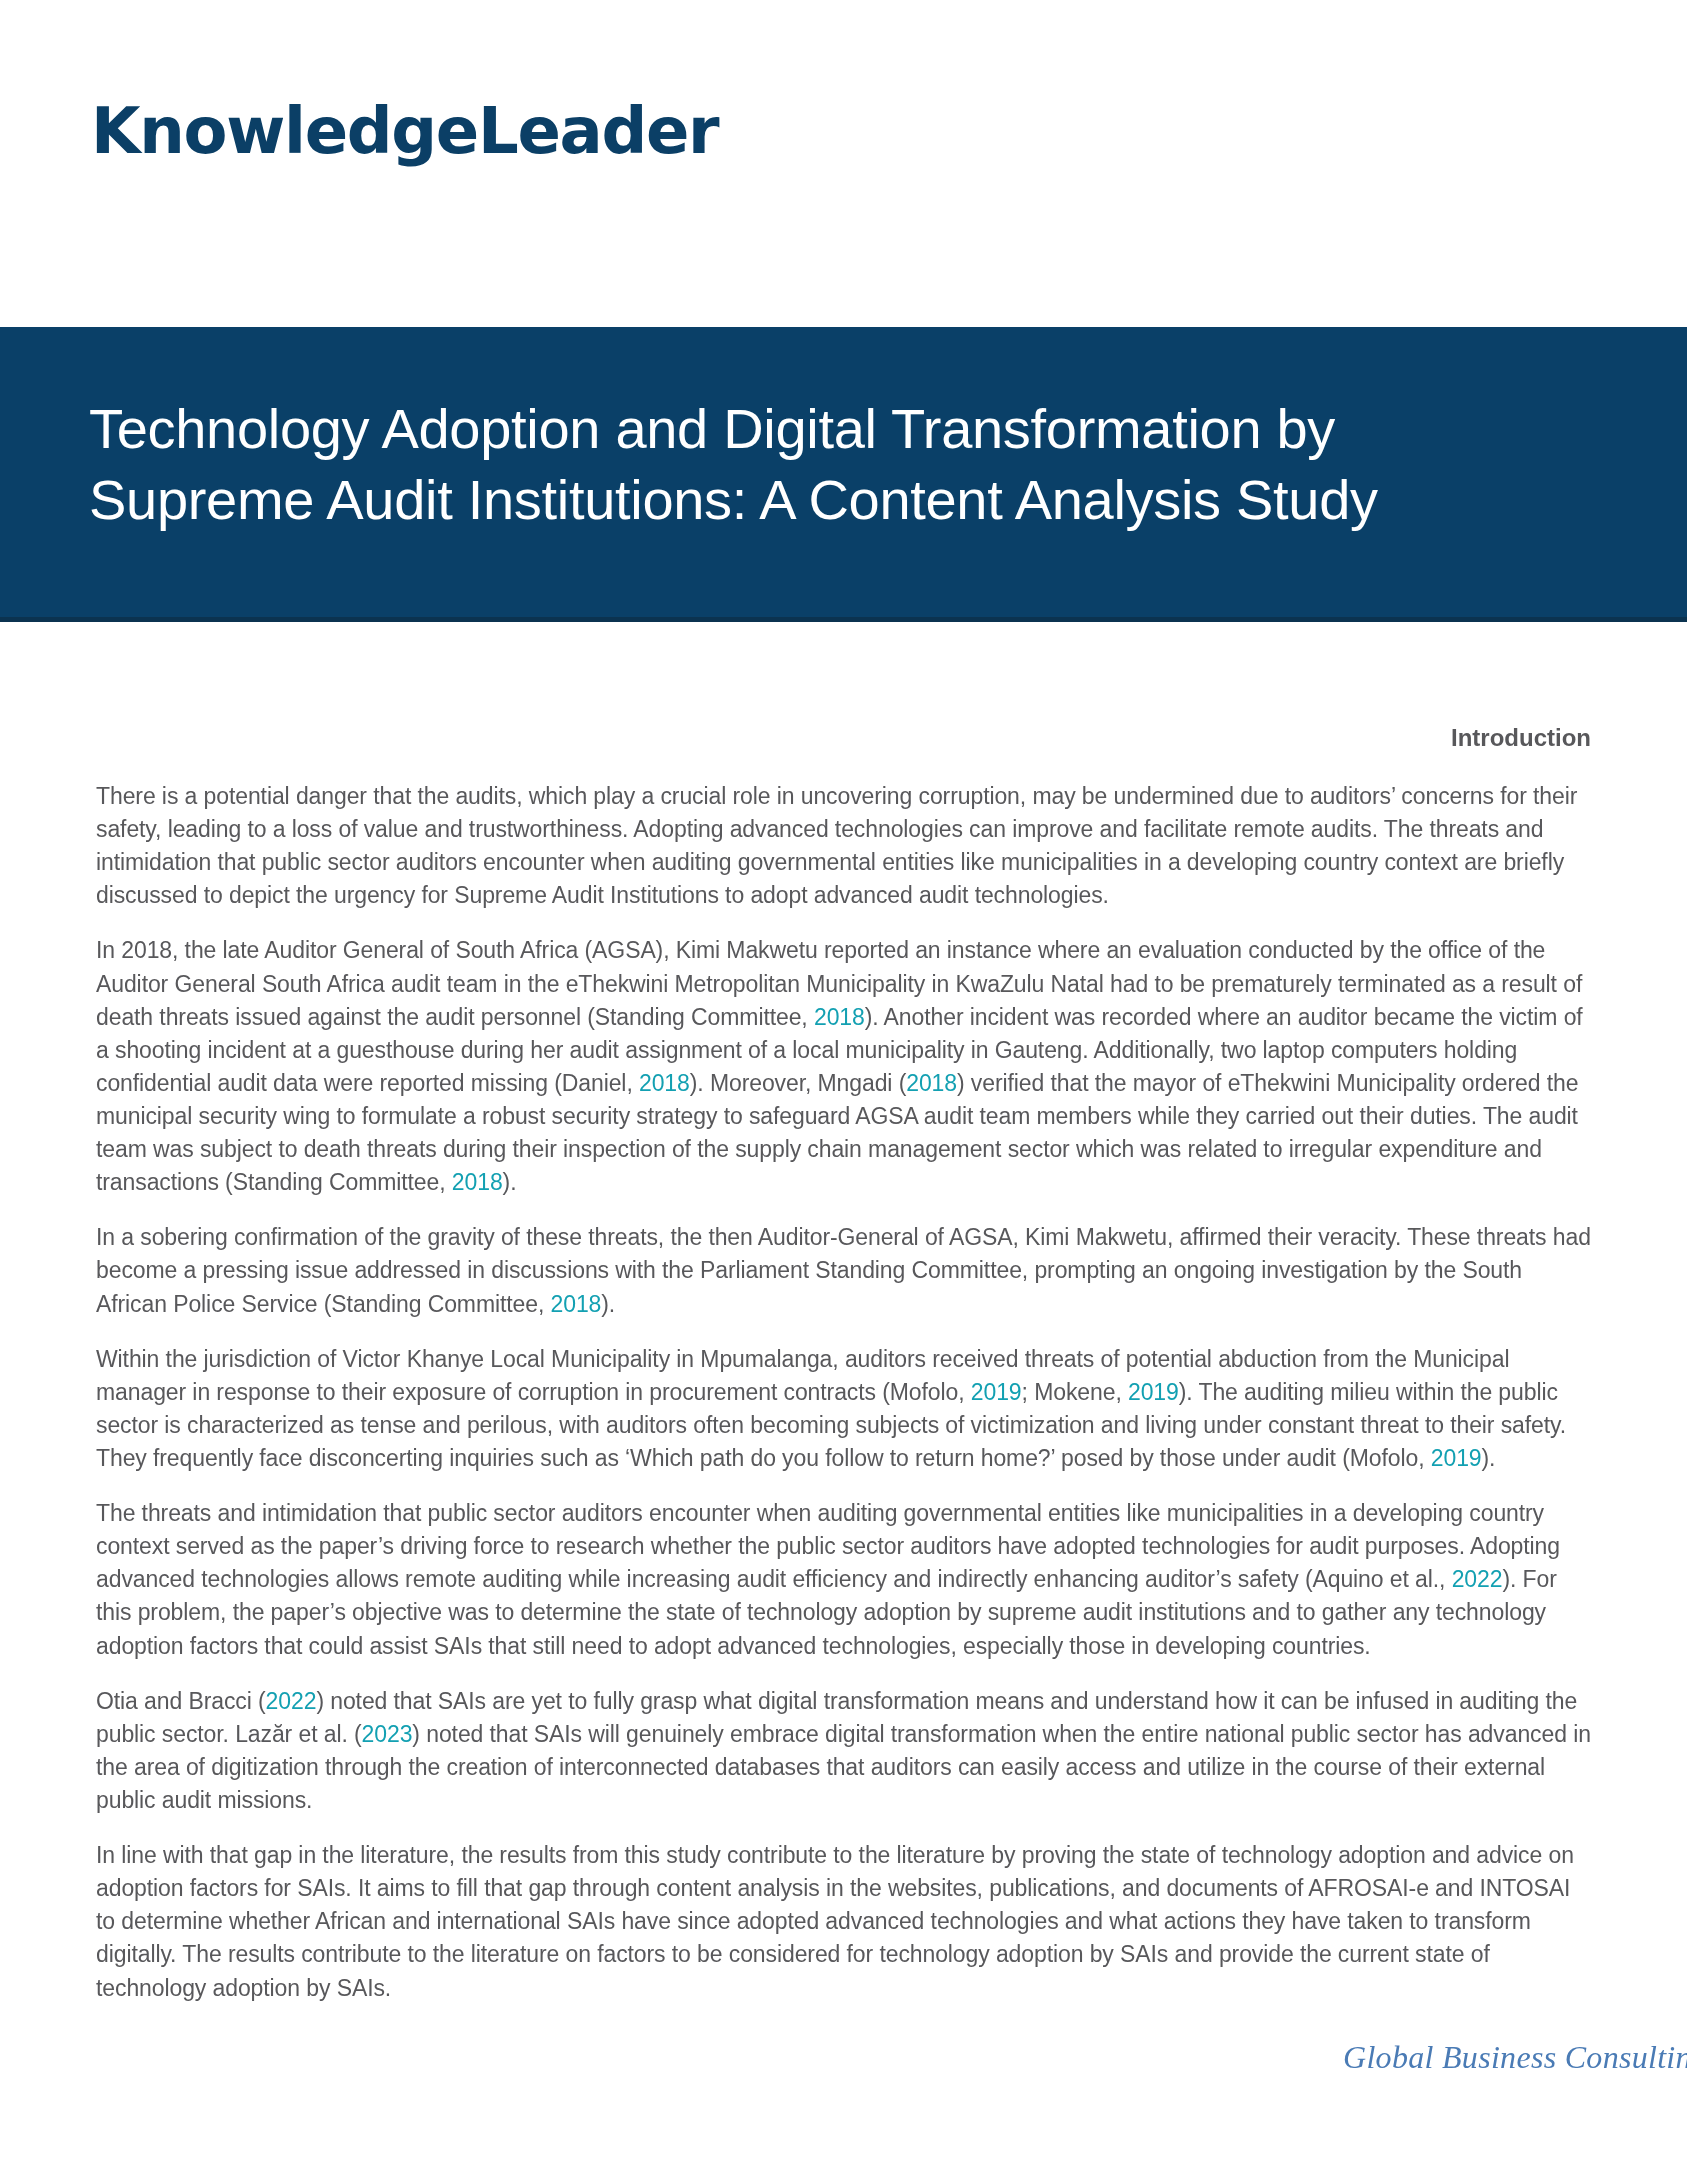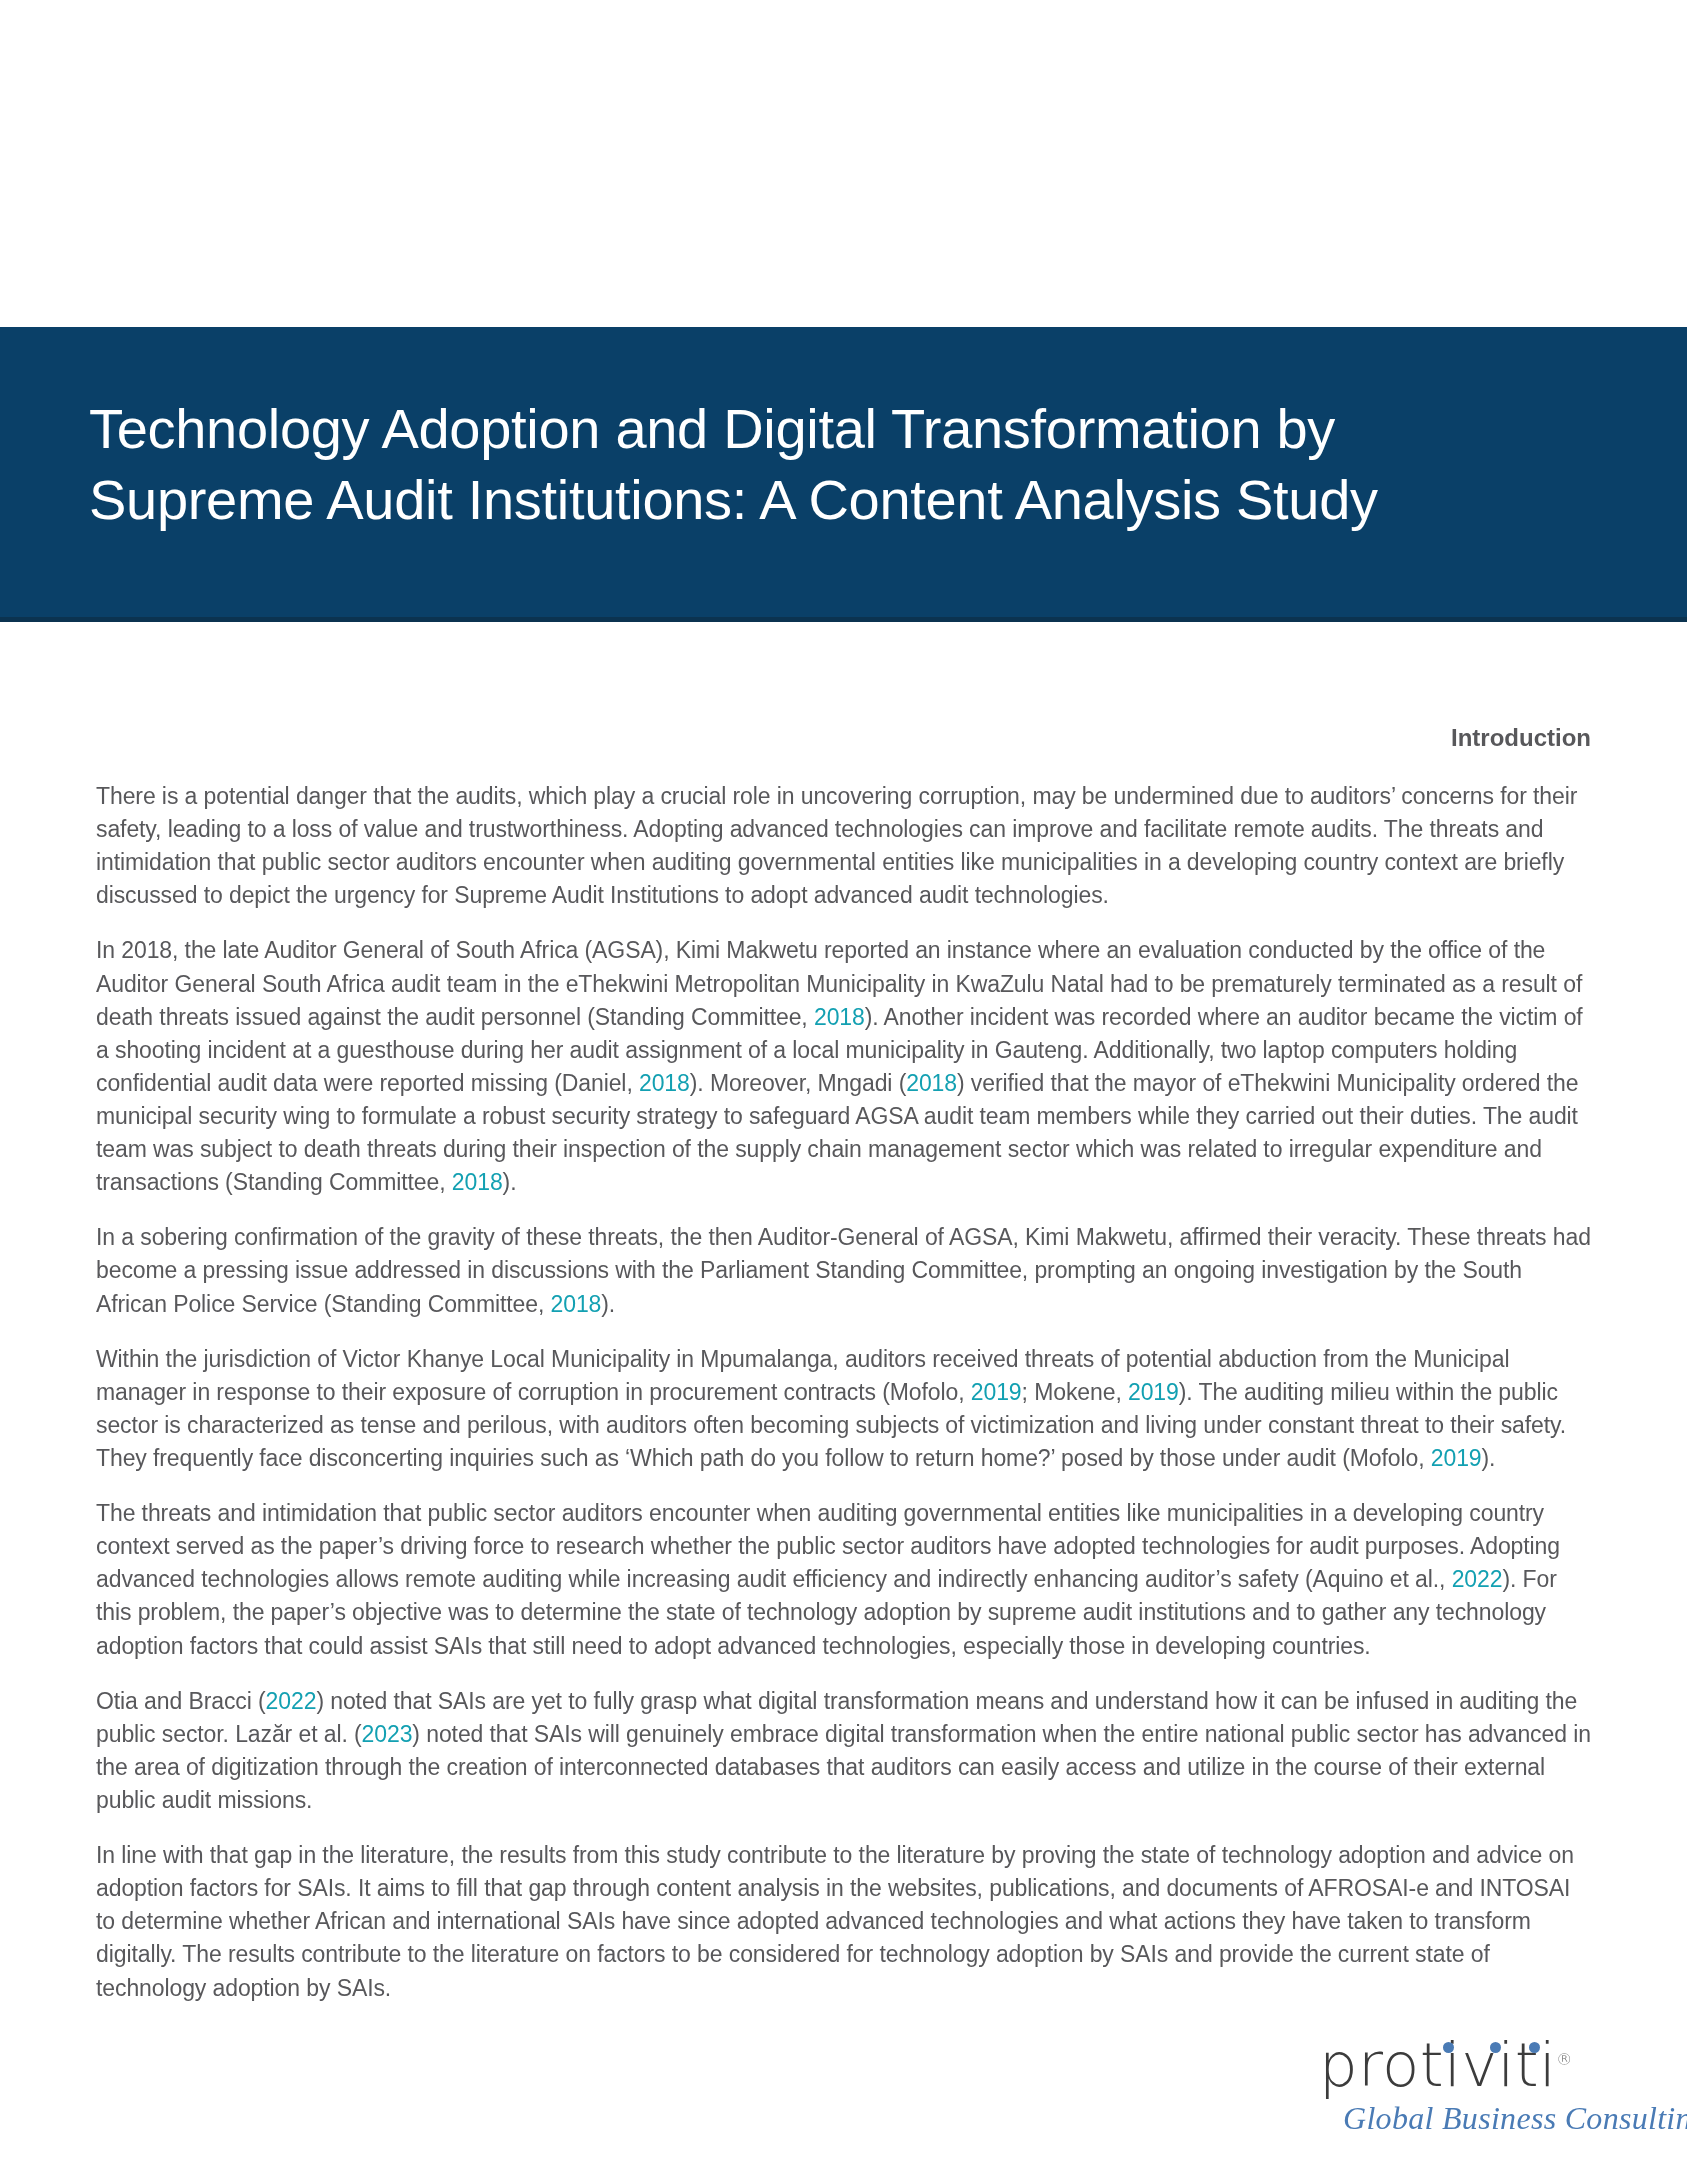--- a/index.html
+++ b/index.html
@@ -161,41 +161,36 @@
     font-size: 32px;
     color: #4A7BB5;
     white-space: nowrap;
     letter-spacing: 0.3px;
   }
 </style>
 </head>
 <body>
 
 <div class="header">
+  <div class="kl-wordmark">KnowledgeLeader</div>
 
 </div>
 
 <div class="title-banner">
   <h1>Technology Adoption and Digital Transformation by Supreme Audit Institutions: A Content Analysis Study</h1>
 </div>
 
 <div class="content">
   <div class="section-heading">Introduction</div>
 
   <p class="body-para">There is a potential danger that the audits, which play a crucial role in uncovering corruption, may be undermined due to auditors’ concerns for their safety, leading to a loss of value and trustworthiness. Adopting advanced technologies can improve and facilitate remote audits. The threats and intimidation that public sector auditors encounter when auditing governmental entities like municipalities in a developing country context are briefly discussed to depict the urgency for Supreme Audit Institutions to adopt advanced audit technologies.</p>
   <p class="body-para">In 2018, the late Auditor General of South Africa (AGSA), Kimi Makwetu reported an instance where an evaluation conducted by the office of the Auditor General South Africa audit team in the eThekwini Metropolitan Municipality in KwaZulu Natal had to be prematurely terminated as a result of death threats issued against the audit personnel (Standing Committee, <span class="cite">2018</span>). Another incident was recorded where an auditor became the victim of a shooting incident at a guesthouse during her audit assignment of a local municipality in Gauteng. Additionally, two laptop computers holding confidential audit data were reported missing (Daniel, <span class="cite">2018</span>). Moreover, Mngadi (<span class="cite">2018</span>) verified that the mayor of eThekwini Municipality ordered the municipal security wing to formulate a robust security strategy to safeguard AGSA audit team members while they carried out their duties. The audit team was subject to death threats during their inspection of the supply chain management sector which was related to irregular expenditure and transactions (Standing Committee, <span class="cite">2018</span>).</p>
   <p class="body-para">In a sobering confirmation of the gravity of these threats, the then Auditor-General of AGSA, Kimi Makwetu, affirmed their veracity. These threats had become a pressing issue addressed in discussions with the Parliament Standing Committee, prompting an ongoing investigation by the South African Police Service (Standing Committee, <span class="cite">2018</span>).</p>
   <p class="body-para">Within the jurisdiction of Victor Khanye Local Municipality in Mpumalanga, auditors received threats of potential abduction from the Municipal manager in response to their exposure of corruption in procurement contracts (Mofolo, <span class="cite">2019</span>; Mokene, <span class="cite">2019</span>). The auditing milieu within the public sector is characterized as tense and perilous, with auditors often becoming subjects of victimization and living under constant threat to their safety. They frequently face disconcerting inquiries such as ‘Which path do you follow to return home?’ posed by those under audit (Mofolo, <span class="cite">2019</span>).</p>
   <p class="body-para">The threats and intimidation that public sector auditors encounter when auditing governmental entities like municipalities in a developing country context served as the paper’s driving force to research whether the public sector auditors have adopted technologies for audit purposes. Adopting advanced technologies allows remote auditing while increasing audit efficiency and indirectly enhancing auditor’s safety (Aquino et al., <span class="cite">2022</span>). For this problem, the paper’s objective was to determine the state of technology adoption by supreme audit institutions and to gather any technology adoption factors that could assist SAIs that still need to adopt advanced technologies, especially those in developing countries.</p>
   <p class="body-para">Otia and Bracci (<span class="cite">2022</span>) noted that SAIs are yet to fully grasp what digital transformation means and understand how it can be infused in auditing the public sector. Lazăr et al. (<span class="cite">2023</span>) noted that SAIs will genuinely embrace digital transformation when the entire national public sector has advanced in the area of digitization through the creation of interconnected databases that auditors can easily access and utilize in the course of their external public audit missions.</p>
   <p class="body-para">In line with that gap in the literature, the results from this study contribute to the literature by proving the state of technology adoption and advice on adoption factors for SAIs. It aims to fill that gap through content analysis in the websites, publications, and documents of AFROSAI-e and INTOSAI to determine whether African and international SAIs have since adopted advanced technologies and what actions they have taken to transform digitally. The results contribute to the literature on factors to be considered for technology adoption by SAIs and provide the current state of technology adoption by SAIs.</p>
 </div>
 
 <div class="protiviti-logo">
-  <div class="prot-word">
-    <span>protiviti</span><span class="prot-reg">®</span>
-    <span class="prot-dot d1"></span>
-    <span class="prot-dot d2"></span>
-    <span class="prot-dot d3"></span>
-  </div>
   <div class="prot-sub">Global Business Consulting</div>
 </div>
 
 
 </body></html>

